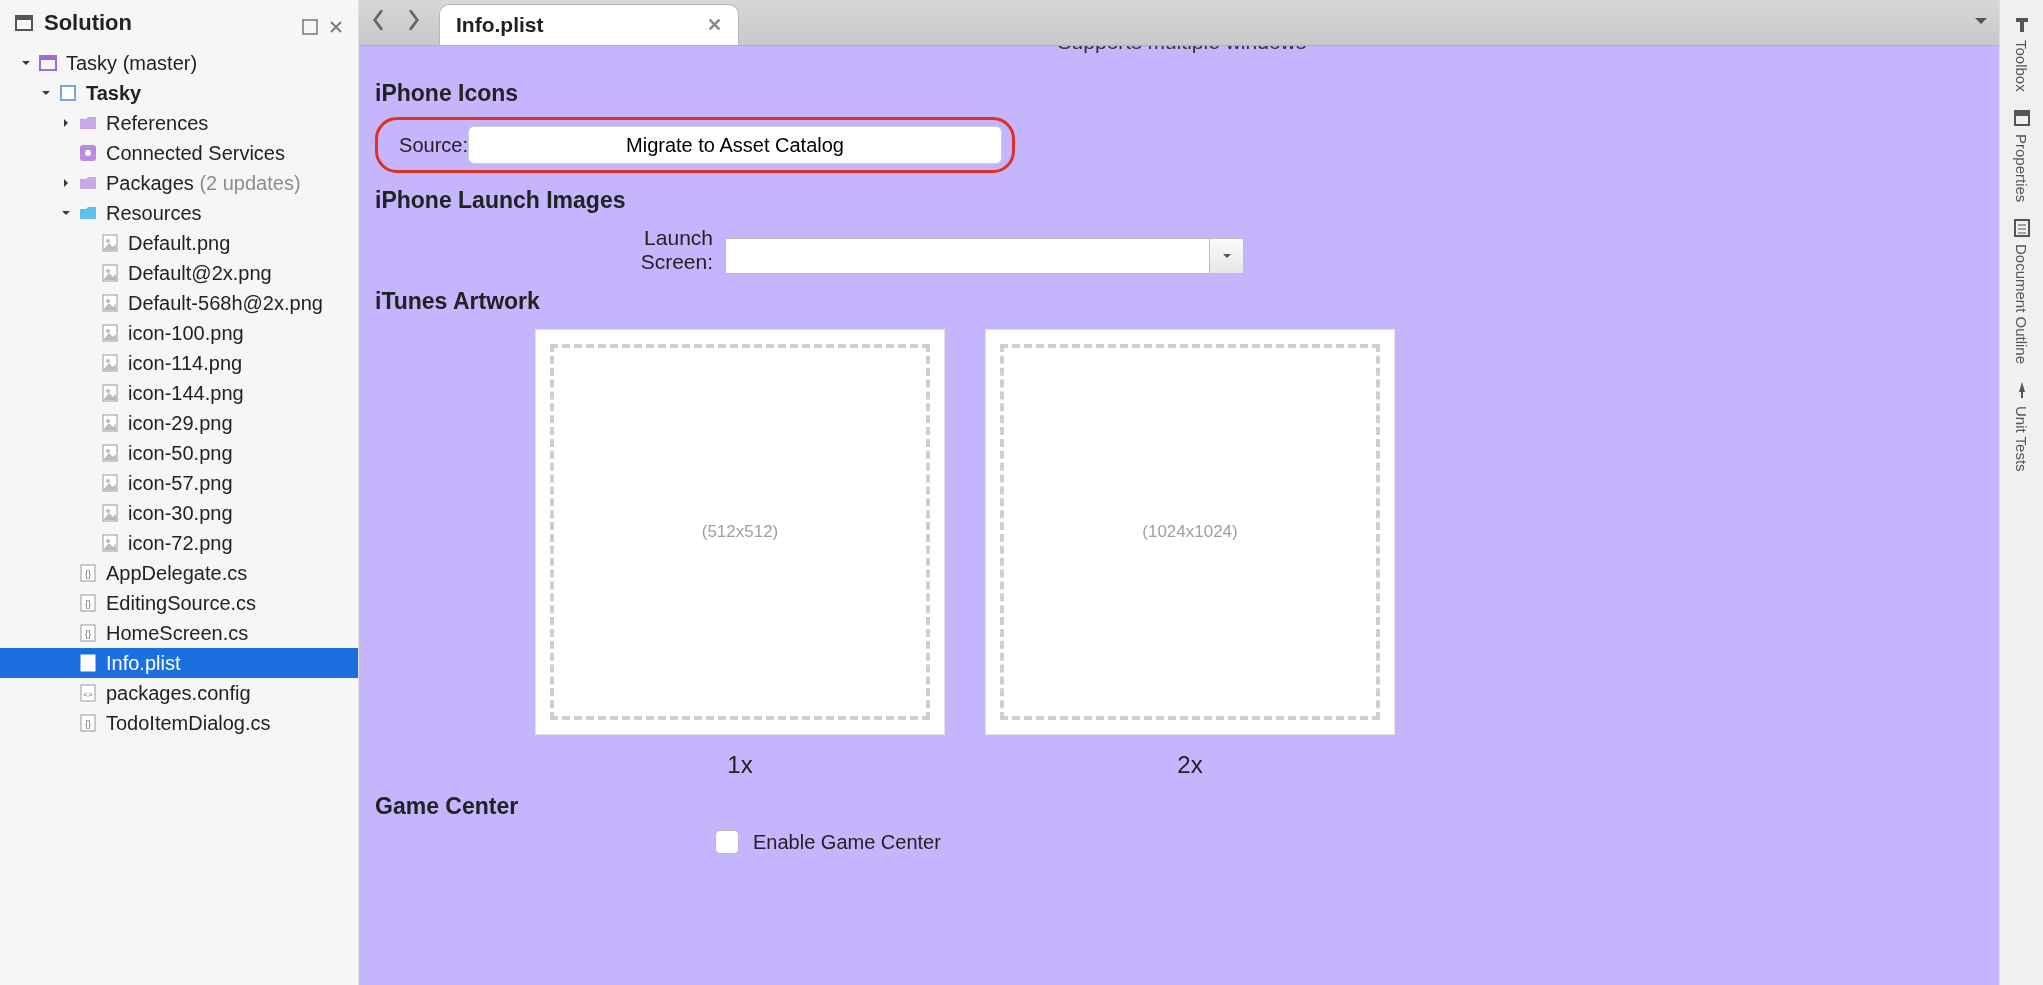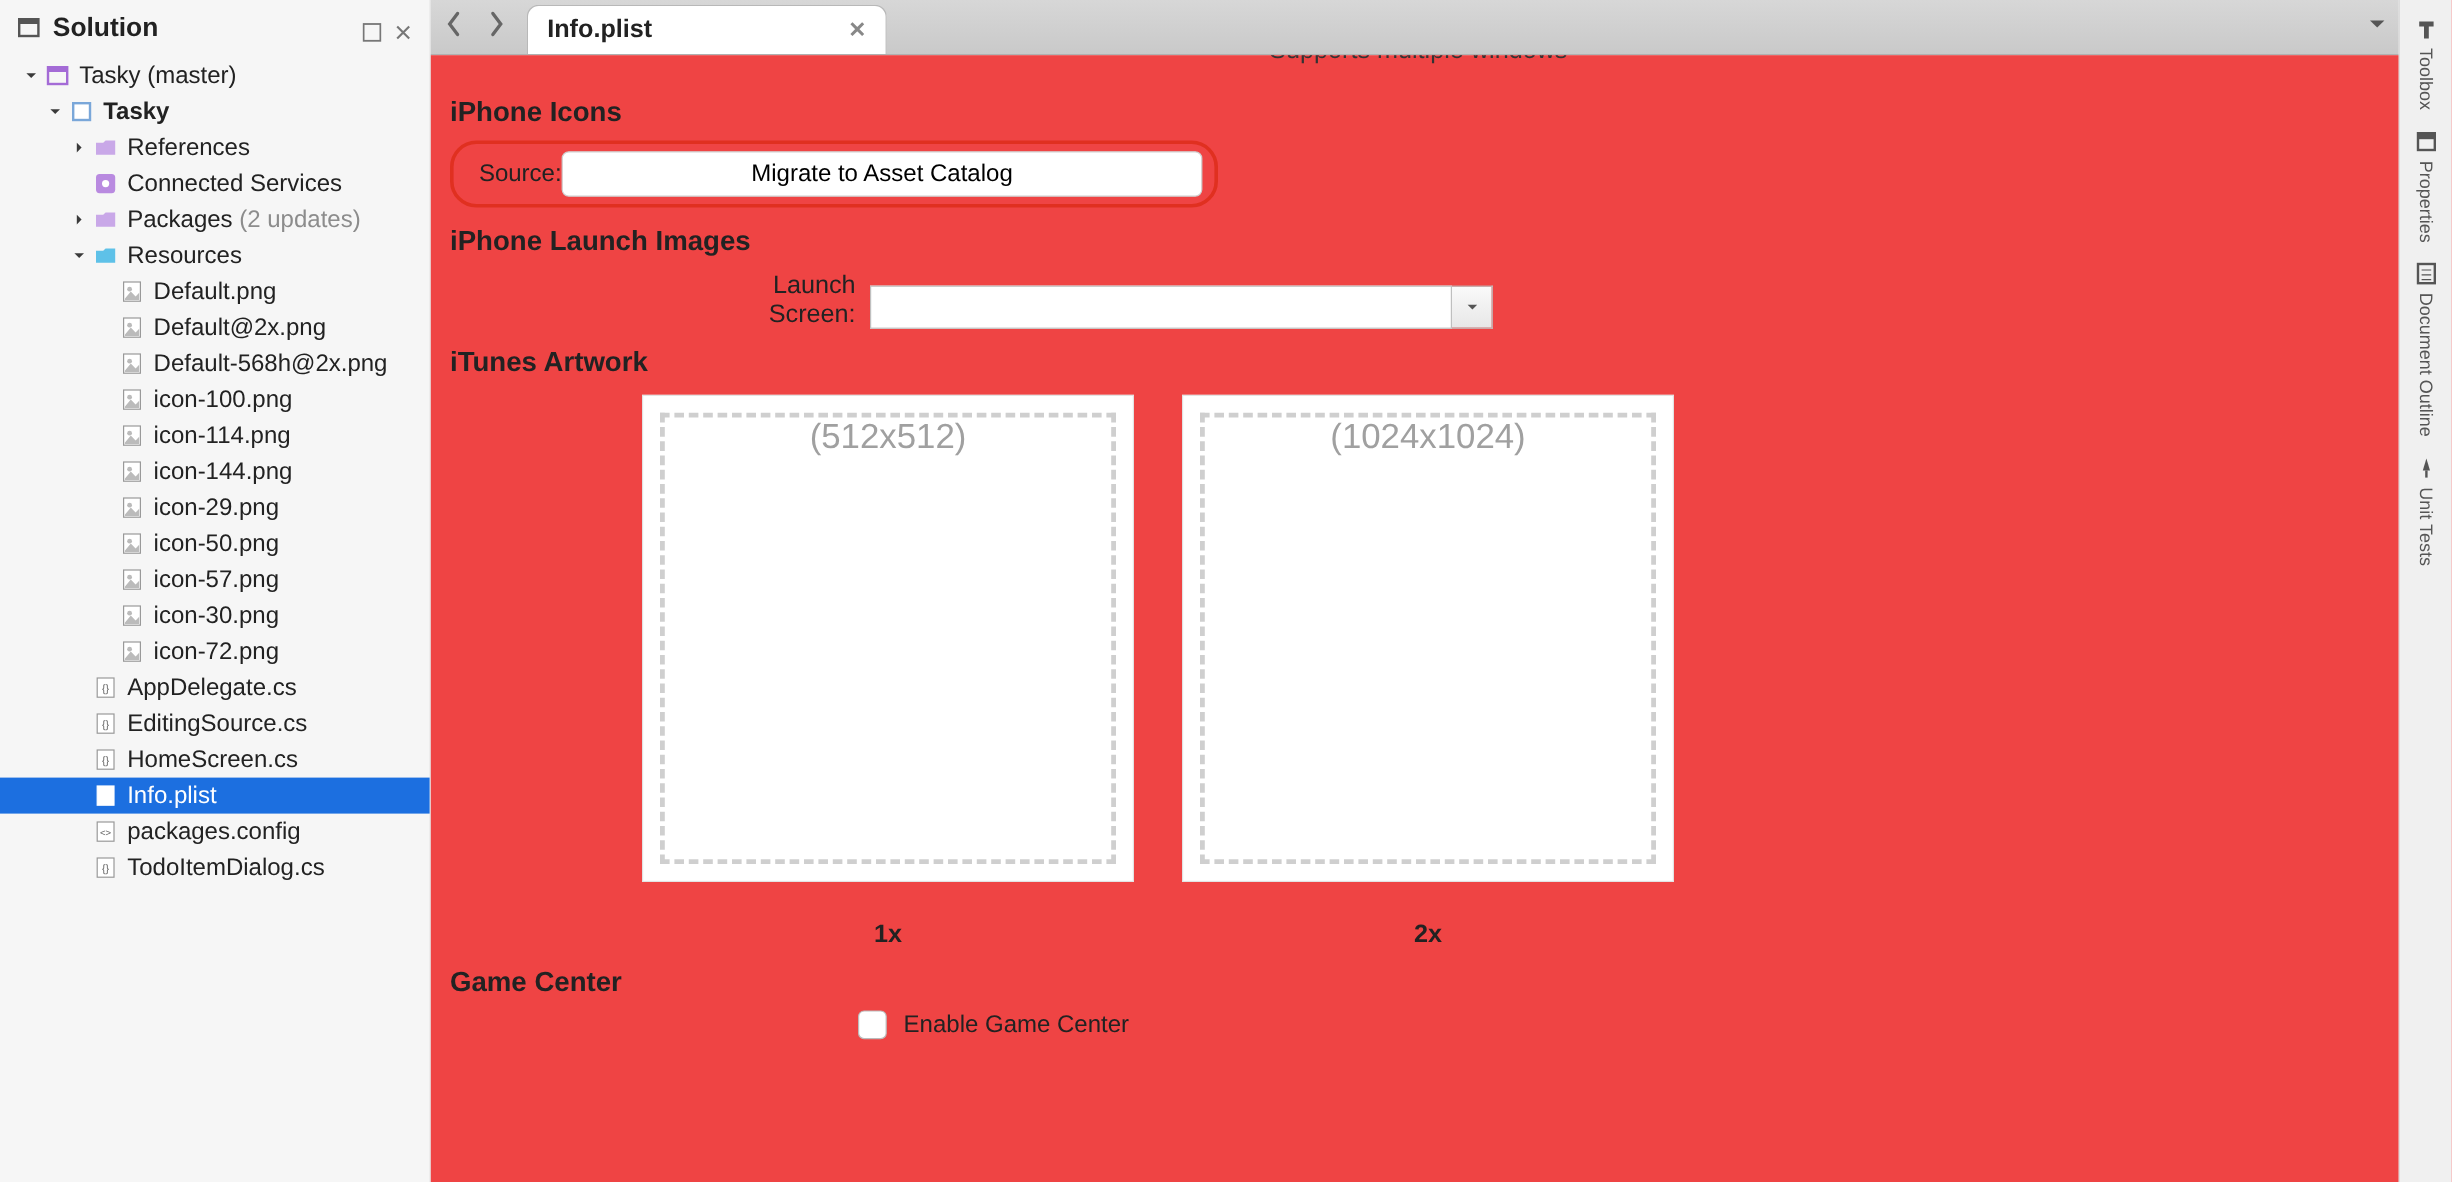--- a/index.html
+++ b/index.html
@@ -24,41 +24,41 @@
 
   .editor { flex: 1; display: flex; flex-direction: column; background: #f2f2f2; }
   .tabbar { height: 46px; background: linear-gradient(#d7d7d7,#c9c9c9); display: flex; align-items: stretch; border-bottom: 1px solid #b0b0b0; }
   .nav-arrows { display:flex; align-items:center; padding:0 10px; gap: 18px; }
   .nav-arrows svg { width:18px; height:22px; }
   .tab { background: #fff; border: 1px solid #b8b8b8; border-bottom: none; border-top-left-radius: 10px; border-top-right-radius: 10px; display:flex; align-items:center; padding: 0 16px; font-weight:600; font-size: 21px; min-width: 300px; margin-left: 6px; margin-top:4px; }
   .tab .tab-close { margin-left:auto; padding-left:20px; color:#888; font-size:18px; }
   .tabbar-right { margin-left:auto; display:flex; align-items:center; padding-right:10px; }
   .tabbar-right svg { width:16px; height:16px; }
 
-  .content { flex:1; overflow:hidden; padding: 0 10px 0 10px; background:#ef4444; }
+  .content { flex:1; overflow:hidden; padding: 0 10px 0 10px; background:#c4b5fd; }
   .peek-text { color:#333; font-size:21px; position:relative; top:-16px;}
   .peek-wrap{ height:20px; overflow:hidden; text-align:center; }
 
   .content-inner { padding: 0 6px; }
   h3.section { font-weight: 700; font-size: 23px; margin: 14px 0 10px 0; }
   .row { display:flex; align-items:flex-end;margin-top:12px; }
   .row .label { width: 315px; text-align:right; padding-right: 12px; font-size:21px; }
   .source-box { display:flex; align-items:center; border:3px solid #e03020; border-radius: 22px; padding: 6px 10px; width: 640px; }
   .source-box .label { width: 80px; text-align:right; }
   .btn-migrate { flex:1; background:#fff; border:1px solid #cfcfcf; border-radius:6px; height:38px; font-size:20px; }
 
   .combo { display:flex; align-items:center; }
   .combo-input { width:485px; height:36px; background:#fff; border:1px solid #bfbfbf; }
   .combo-btn { width:34px; height:36px; background: linear-gradient(#fafafa,#e7e7e7); border:1px solid #bfbfbf; border-left:none; display:flex; align-items:center; justify-content:center; }
 
   .artwork-row { display:flex; gap:40px; margin-left: 160px; margin-top: 14px; }
   .art-cell { display:flex; flex-direction:column; align-items:center; }
   .art-frame { width:410px; height:406px; background:#fff; border:1px solid #e3e3e3; display:flex; align-items:center; justify-content:center; }
-  .art-dash { width:380px; height:376px; border:4px dashed #cfcfcf; display:flex; align-items:flex-start; justify-content:center; color:#a0a0a0; font-size:29px; }
-  .art-label { margin-top: 32px; font-size:21px;font-weight:bold; }
+  .art-dash { width:380px; height:376px; border:4px dashed #cfcfcf; display:flex; align-items:center; justify-content:center; color:#a0a0a0; font-size:17px; }
+  .art-label { margin-top: 16px; font-size:24px; }
 
   .gc-row { display:flex; align-items:center; margin-left: 340px; margin-top: 6px;}
   .gc-row .cb { width:24px; height:24px; border:1px solid #bbb; border-radius:5px; background:#fff; margin-right:14px; }
 
   .rightpads { width: 44px; background:#f0f0f0; border-left:1px solid #dcdcdc; display:flex; flex-direction:column; align-items:center; padding-top:8px; gap: 4px;}
   .pad-item { display:flex; flex-direction:column; align-items:center; padding: 6px 0; cursor:default;}
   .pad-item .pad-ico { width:20px; height:20px; display:flex; align-items:center; justify-content:center; }
   .pad-item .pad-label { writing-mode: vertical-rl; font-size:15px; color:#555; margin-top:6px; }
 </style>
 </head>

